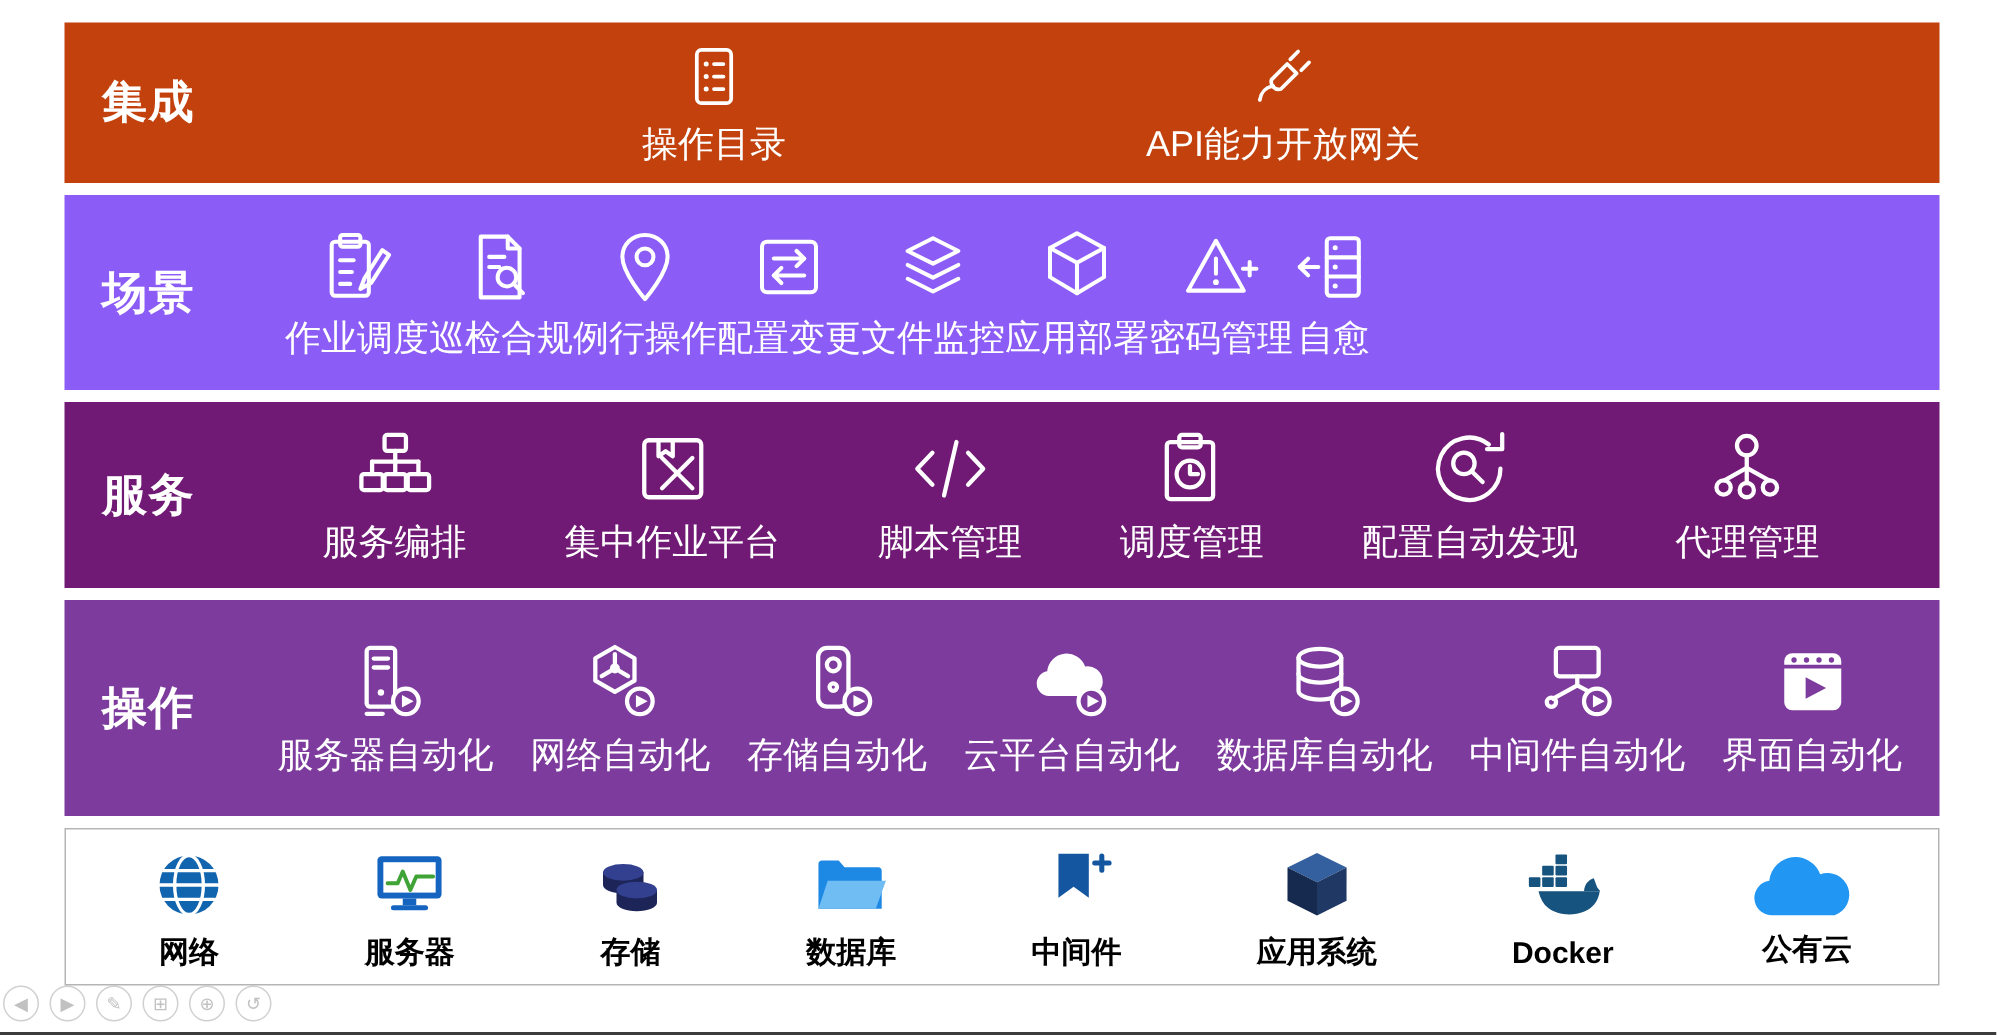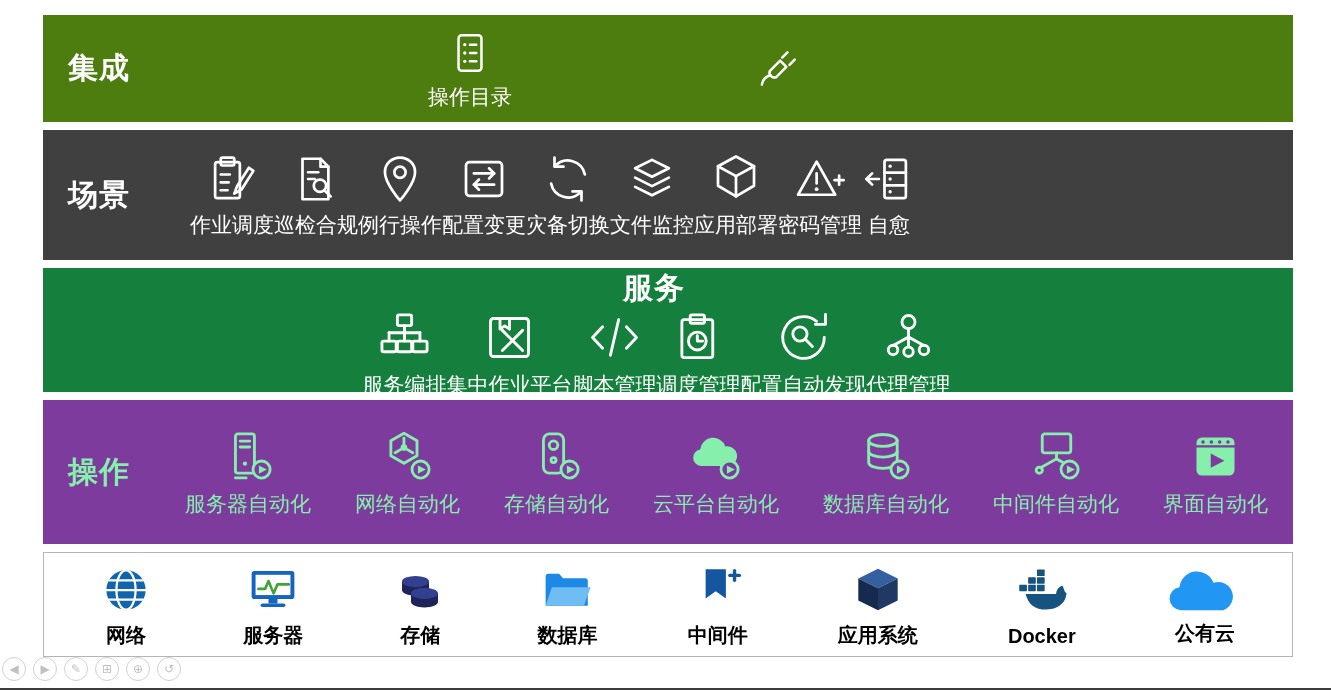--- a/index.html
+++ b/index.html
@@ -24,44 +24,44 @@
     flex: none; width: 140px; padding-left: 25px;
     font-size: 30px; font-weight: 700; letter-spacing: 1px;
   }
   .band-items { flex: 1; display: flex; align-items: center; height: 100%; }
   .band-item { display: flex; flex-direction: column; align-items: center; gap: 7px; }
   .icon { display: block; line-height: 0; }
   .icon svg { width: 54px; height: 54px; display: block; }
   .band-integration .icon svg { width: 50px; height: 50px; }
   .band-service .icon svg,
   .band-operate .icon svg { width: 57px; height: 57px; }
-  .item-label { font-size: 21px; white-space: nowrap; line-height: 1.15; }
+  .item-label { font-size: 24px; white-space: nowrap; line-height: 1.15; }
   .band-integration .band-items { justify-content: flex-start; padding-left: 245px; gap: 240px; }
   .band-scene .band-items    { padding: 0 30px 0 7px; }
-  .band-service .band-items  { justify-content: flex-end; padding: 0 55px 0 32px; }
+  .band-service .band-items  { justify-content: space-between; padding: 0 80px 0 32px; }
   .band-operate .band-items  { justify-content: space-between; padding: 0 25px 0 2px; }
   .band-resource .band-items { justify-content: space-between; padding: 0 48px 0 55px; }
   .band-resource .item-label { font-weight: 700; font-size: 20px; color: #000; }
   .icon[data-name="cloud-icon"] svg  { width: 78px; height: 51px; }
   .icon[data-name="docker-icon"] svg { width: 62px; height: 56px; }
   .viewer-controls { position: absolute; left: 2px; top: 657px; display: flex; gap: 7px; opacity: .55; }
   .viewer-control {
     width: 24px; height: 24px; border-radius: 50%;
     border: 1px solid #ababab; background: #fff; color: #8f8f8f;
     display: flex; align-items: center; justify-content: center;
     font-size: 12px; line-height: 1; cursor: pointer;
   }
   .bottom-edge { position: absolute; left: 0; right: 0; bottom: 0; height: 2px; background: #3c3c3c; }
 </style>
 </head>
 <body>
 
 <div class="canvas" data-name="slide-canvas">
   <div class="bands" id="bands" data-name="architecture-diagram">
-      <div class="band band-integration" data-name="band-integration" style="background: #4d7c0f; color: rgb(255, 255, 255); --band-bg: #BE9000;">
+      <div class="band band-integration" data-name="band-integration" style="background: #c2410c; color: rgb(255, 255, 255); --band-bg: #BE9000;">
         <div class="band-label" data-name="band-integration-label">集成</div>
         <div class="band-items" data-name="band-integration-items">
           <div class="band-item" data-name="item-catalog">
             <span class="icon" data-name="catalog-icon">
               <svg viewBox="0 0 48 48" fill="none" stroke="currentColor" stroke-width="2.4" stroke-linecap="round" stroke-linejoin="round">
                 <rect x="13" y="7" width="22" height="34" rx="3"></rect>
                 <circle cx="19" cy="16" r="1.6" fill="currentColor" stroke="none"></circle>
                 <line x1="24" y1="16" x2="30" y2="16"></line>
                 <circle cx="19" cy="24" r="1.6" fill="currentColor" stroke="none"></circle>
                 <line x1="24" y1="24" x2="30" y2="24"></line>
@@ -73,24 +73,25 @@
           </div>
           <div class="band-item" data-name="item-plug">
             <span class="icon" data-name="plug-icon">
               <svg viewBox="0 0 48 48" fill="none" stroke="currentColor" stroke-width="2.4" stroke-linecap="round" stroke-linejoin="round">
                 <path d="M17 26 l10 -10 6 6 -10 10 a4.8 4.8 0 0 1 -6 -6 z"></path>
                 <path d="M29 13 l5 -5"></path>
                 <path d="M36 20 l5 -5"></path>
                 <path d="M18 30 c-5 1 -7.5 3.5 -8.5 9"></path>
               </svg>
             </span>
+            <span class="item-label" data-name="item-label">API能力开放网关</span>
           </div>
         </div>
       </div>
-      <div class="band band-scene" data-name="band-scene" style="background: #404040; color: rgb(255, 255, 255); --band-bg: #568A38;">
+      <div class="band band-scene" data-name="band-scene" style="background: #8b5cf6; color: rgb(255, 255, 255); --band-bg: #568A38;">
         <div class="band-label" data-name="band-scene-label">场景</div>
         <div class="band-items" data-name="band-scene-items">
           <div class="band-item" data-name="item-clipboard-pencil">
             <span class="icon" data-name="clipboard-pencil-icon">
               <svg viewBox="0 0 48 48" fill="none" stroke="currentColor" stroke-width="2.4" stroke-linecap="round" stroke-linejoin="round">
                 <rect x="9" y="9" width="22" height="32" rx="2"></rect>
                 <rect x="14" y="5" width="12" height="7" rx="1.5"></rect>
                 <path d="M14 20 h8"></path>
                 <path d="M14 27 h7"></path>
                 <path d="M14 34 h6"></path>
@@ -125,31 +126,20 @@
             <span class="icon" data-name="swap-icon">
               <svg viewBox="0 0 48 48" fill="none" stroke="currentColor" stroke-width="2.4" stroke-linecap="round" stroke-linejoin="round">
                 <rect x="8" y="9" width="32" height="30" rx="3"></rect>
                 <path d="M15 19 h18"></path>
                 <path d="M28.5 14.5 L33 19 l-4.5 4.5"></path>
                 <path d="M33 29 H15"></path>
                 <path d="M19.5 24.5 L15 29 l4.5 4.5"></path>
               </svg>
             </span>
             <span class="item-label" data-name="item-label">配置变更</span>
-          </div>
-          <div class="band-item" data-name="item-refresh">
-            <span class="icon" data-name="refresh-icon">
-              <svg viewBox="0 0 48 48" fill="none" stroke="currentColor" stroke-width="2.4" stroke-linecap="round" stroke-linejoin="round">
-                <path d="M39 20 A15.5 15.5 0 0 0 12.5 12.5"></path>
-                <path d="M12 5 v8 h8"></path>
-                <path d="M9 28 a15.5 15.5 0 0 0 26.5 7.5"></path>
-                <path d="M36 43 v-8 h-8"></path>
-              </svg>
-            </span>
-            <span class="item-label" data-name="item-label">灾备切换</span>
           </div>
           <div class="band-item" data-name="item-layers">
             <span class="icon" data-name="layers-icon">
               <svg viewBox="0 0 48 48" fill="none" stroke="currentColor" stroke-width="2.4" stroke-linecap="round" stroke-linejoin="round">
                 <path d="M24 7 L39 14.5 24 22 9 14.5 z"></path>
                 <path d="M9 22.8 L24 30.3 39 22.8"></path>
                 <path d="M9 31 L24 38.5 39 31"></path>
               </svg>
             </span>
             <span class="item-label" data-name="item-label">文件监控</span>
@@ -186,21 +176,21 @@
                 <circle cx="25" cy="24" r="1.5" fill="currentColor" stroke="none"></circle>
                 <circle cx="25" cy="35.3" r="1.5" fill="currentColor" stroke="none"></circle>
                 <path d="M15 24 H4"></path>
                 <path d="M9 19 l-5 5 5 5"></path>
               </svg>
             </span>
             <span class="item-label" data-name="item-label">自愈</span>
           </div>
         </div>
       </div>
-      <div class="band band-service" data-name="band-service" style="background: #15803d; color: rgb(255, 255, 255); flex-direction: column; --band-bg: #1A6DB5;">
+      <div class="band band-service" data-name="band-service" style="background: #701a75; color: rgb(255, 255, 255); --band-bg: #1A6DB5;">
         <div class="band-label" data-name="band-service-label">服务</div>
         <div class="band-items" data-name="band-service-items">
           <div class="band-item" data-name="item-flow">
             <span class="icon" data-name="flow-icon">
               <svg viewBox="0 0 48 48" fill="none" stroke="currentColor" stroke-width="2.4" stroke-linecap="round" stroke-linejoin="round">
                 <rect x="18" y="5" width="12" height="9" rx="1.5"></rect>
                 <path d="M24 14 v6"></path>
                 <path d="M11 20 H37"></path>
                 <path d="M11 20 v7"></path>
                 <path d="M24 20 v7"></path>
@@ -265,21 +255,21 @@
                 <path d="M24 23.5 L36.5 30.5"></path>
                 <circle cx="11" cy="34.5" r="4"></circle>
                 <circle cx="24" cy="36" r="4"></circle>
                 <circle cx="37" cy="34.5" r="4"></circle>
               </svg>
             </span>
             <span class="item-label" data-name="item-label">代理管理</span>
           </div>
         </div>
       </div>
-      <div class="band band-operate" data-name="band-operate" style="background: rgb(125, 59, 157); color: #86efac; --band-bg: #7D3B9D;">
+      <div class="band band-operate" data-name="band-operate" style="background: rgb(125, 59, 157); color: #ffffff; --band-bg: #7D3B9D;">
         <div class="band-label" data-name="band-operate-label">操作</div>
         <div class="band-items" data-name="band-operate-items">
           <div class="band-item" data-name="item-server-play">
             <span class="icon" data-name="server-play-icon">
               <svg viewBox="0 0 48 48" fill="none" stroke="currentColor" stroke-width="2.4" stroke-linecap="round" stroke-linejoin="round">
                 <rect x="13" y="5" width="16" height="33" rx="2"></rect>
                 <path d="M17 11 h8"></path>
                 <path d="M17 16 h8"></path>
                 <circle cx="21" cy="30" r="1.8" fill="currentColor" stroke="none"></circle>
                 <path d="M13 42 h9"></path>

